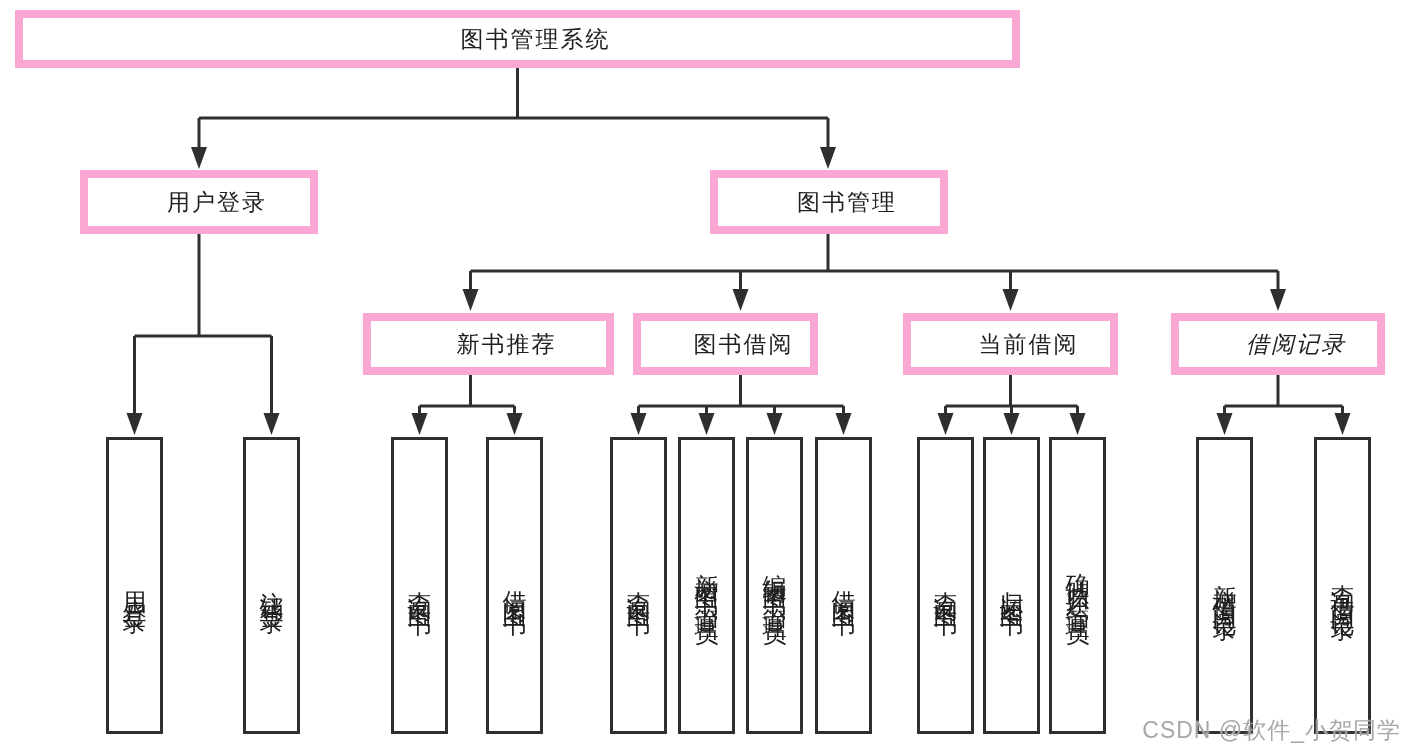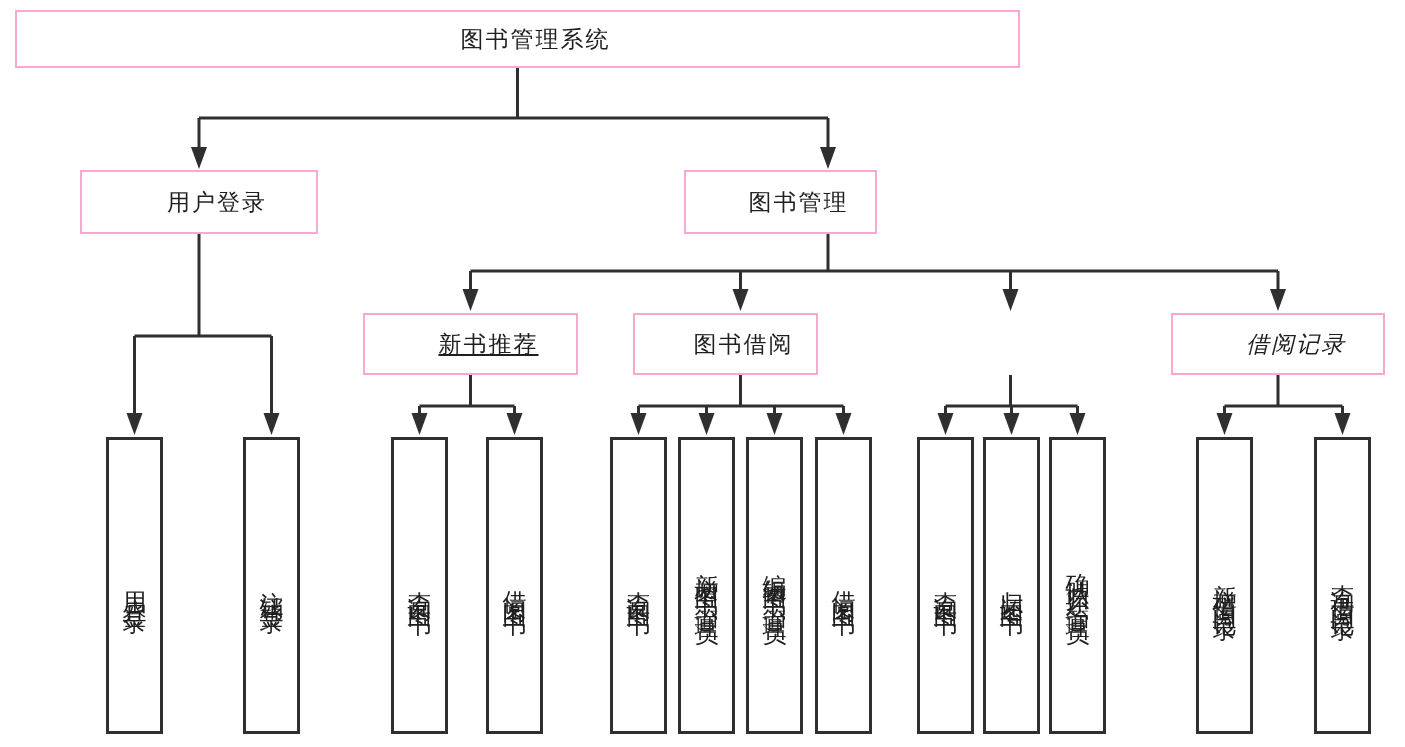--- a/index.html
+++ b/index.html
@@ -14,40 +14,40 @@
   }
   svg.connectors {
     position: absolute;
     left: 0; top: 0;
     width: 1405px; height: 747px;
     z-index: 1;
   }
   .node {
     position: absolute;
     box-sizing: border-box;
-    border: 2px solid #f9a8d4;
+    border: 8px solid #f9a8d4;
     background: #ffffff;
     display: flex;
     align-items: center;
     justify-content: center;
     z-index: 2;
     padding-left: 36px;
   }
   .node .label {
     font-size: 23px;
     letter-spacing: 2px;
     color: #1f1f1f;
     white-space: nowrap;
   }
   .root-box   { left: 15px;   top: 10px;  width: 1005px; height: 58px; }
   .lvl2       { top: 170px; height: 64px; }
   .lvl3       { top: 313px; height: 62px; }
   .b-user     { left: 80px;   width: 238px; }
-  .b-mgmt     { left: 684px;  width: 193px; }
-  .b-newrec   { left: 363px;  width: 215px; text-decoration: underline; }
+  .b-mgmt     { left: 710px;  width: 238px; }
+  .b-newrec   { left: 363px;  width: 251px; }
   .b-borrow   { left: 633px;  width: 185px; }
   .b-current  { left: 903px;  width: 215px; }
   .b-record   { left: 1171px; width: 214px; font-style: italic; }
   .leaf {
     position: absolute;
     top: 437px;
     width: 57px;
     height: 297px;
     box-sizing: border-box;
     border: 3px solid #2f2f2f;
@@ -184,20 +184,23 @@
   <div class="node lvl2 b-mgmt">
     <span class="label">图书管理</span>
   </div>
 
   <div class="node lvl3 b-newrec">
     <span class="label">新书推荐</span>
   </div>
   <div class="node lvl3 b-borrow">
     <span class="label">图书借阅</span>
   </div>
+  <div class="node lvl3 b-current">
+    <span class="label">当前借阅</span>
+  </div>
   <div class="node lvl3 b-record">
     <span class="label">借阅记录</span>
   </div>
 
   <div class="leaf lf1">
     <span class="vlabel">用户登录</span>
   </div>
   <div class="leaf lf2">
     <span class="vlabel">注销登录</span>
   </div>
@@ -228,14 +231,15 @@
   <div class="leaf lf11">
     <span class="vlabel">确认归还（管理员）</span>
   </div>
   <div class="leaf lf12">
     <span class="vlabel">新增借阅记录</span>
   </div>
   <div class="leaf lf13">
     <span class="vlabel">查询借阅记录</span>
   </div>
 
+  <div class="watermark">CSDN @软件_小贺同学</div>
 
 </div>
 
 </body></html>

